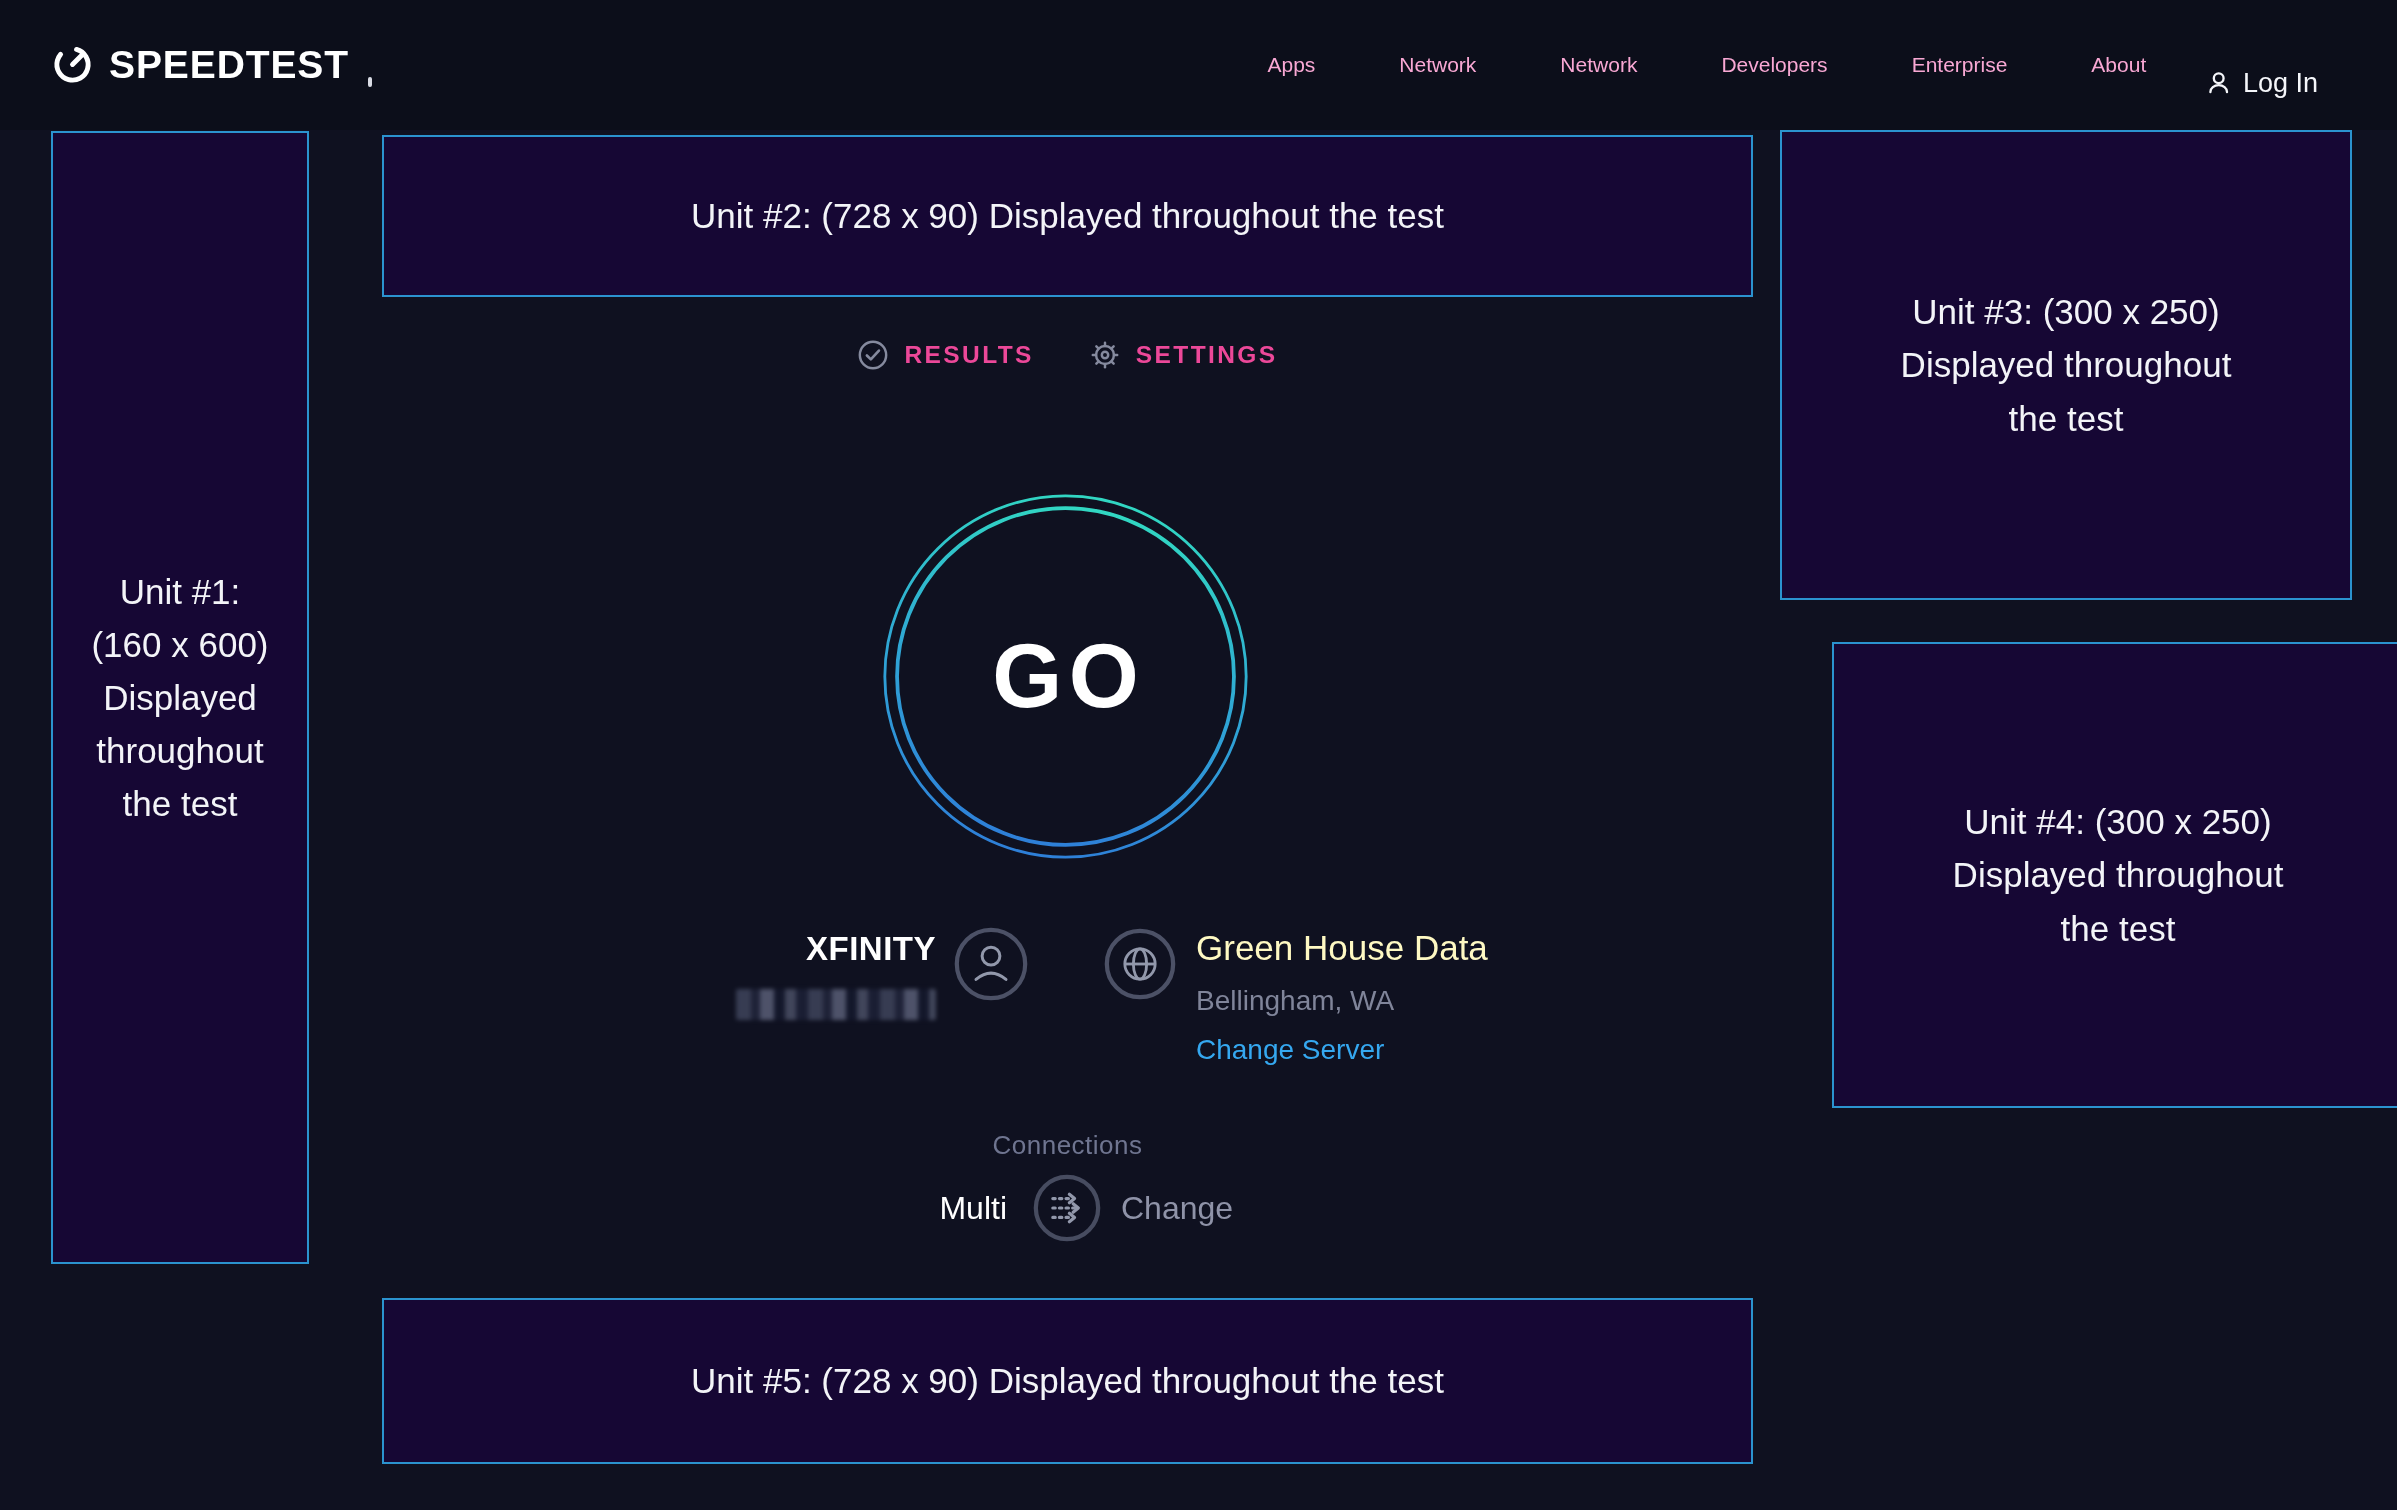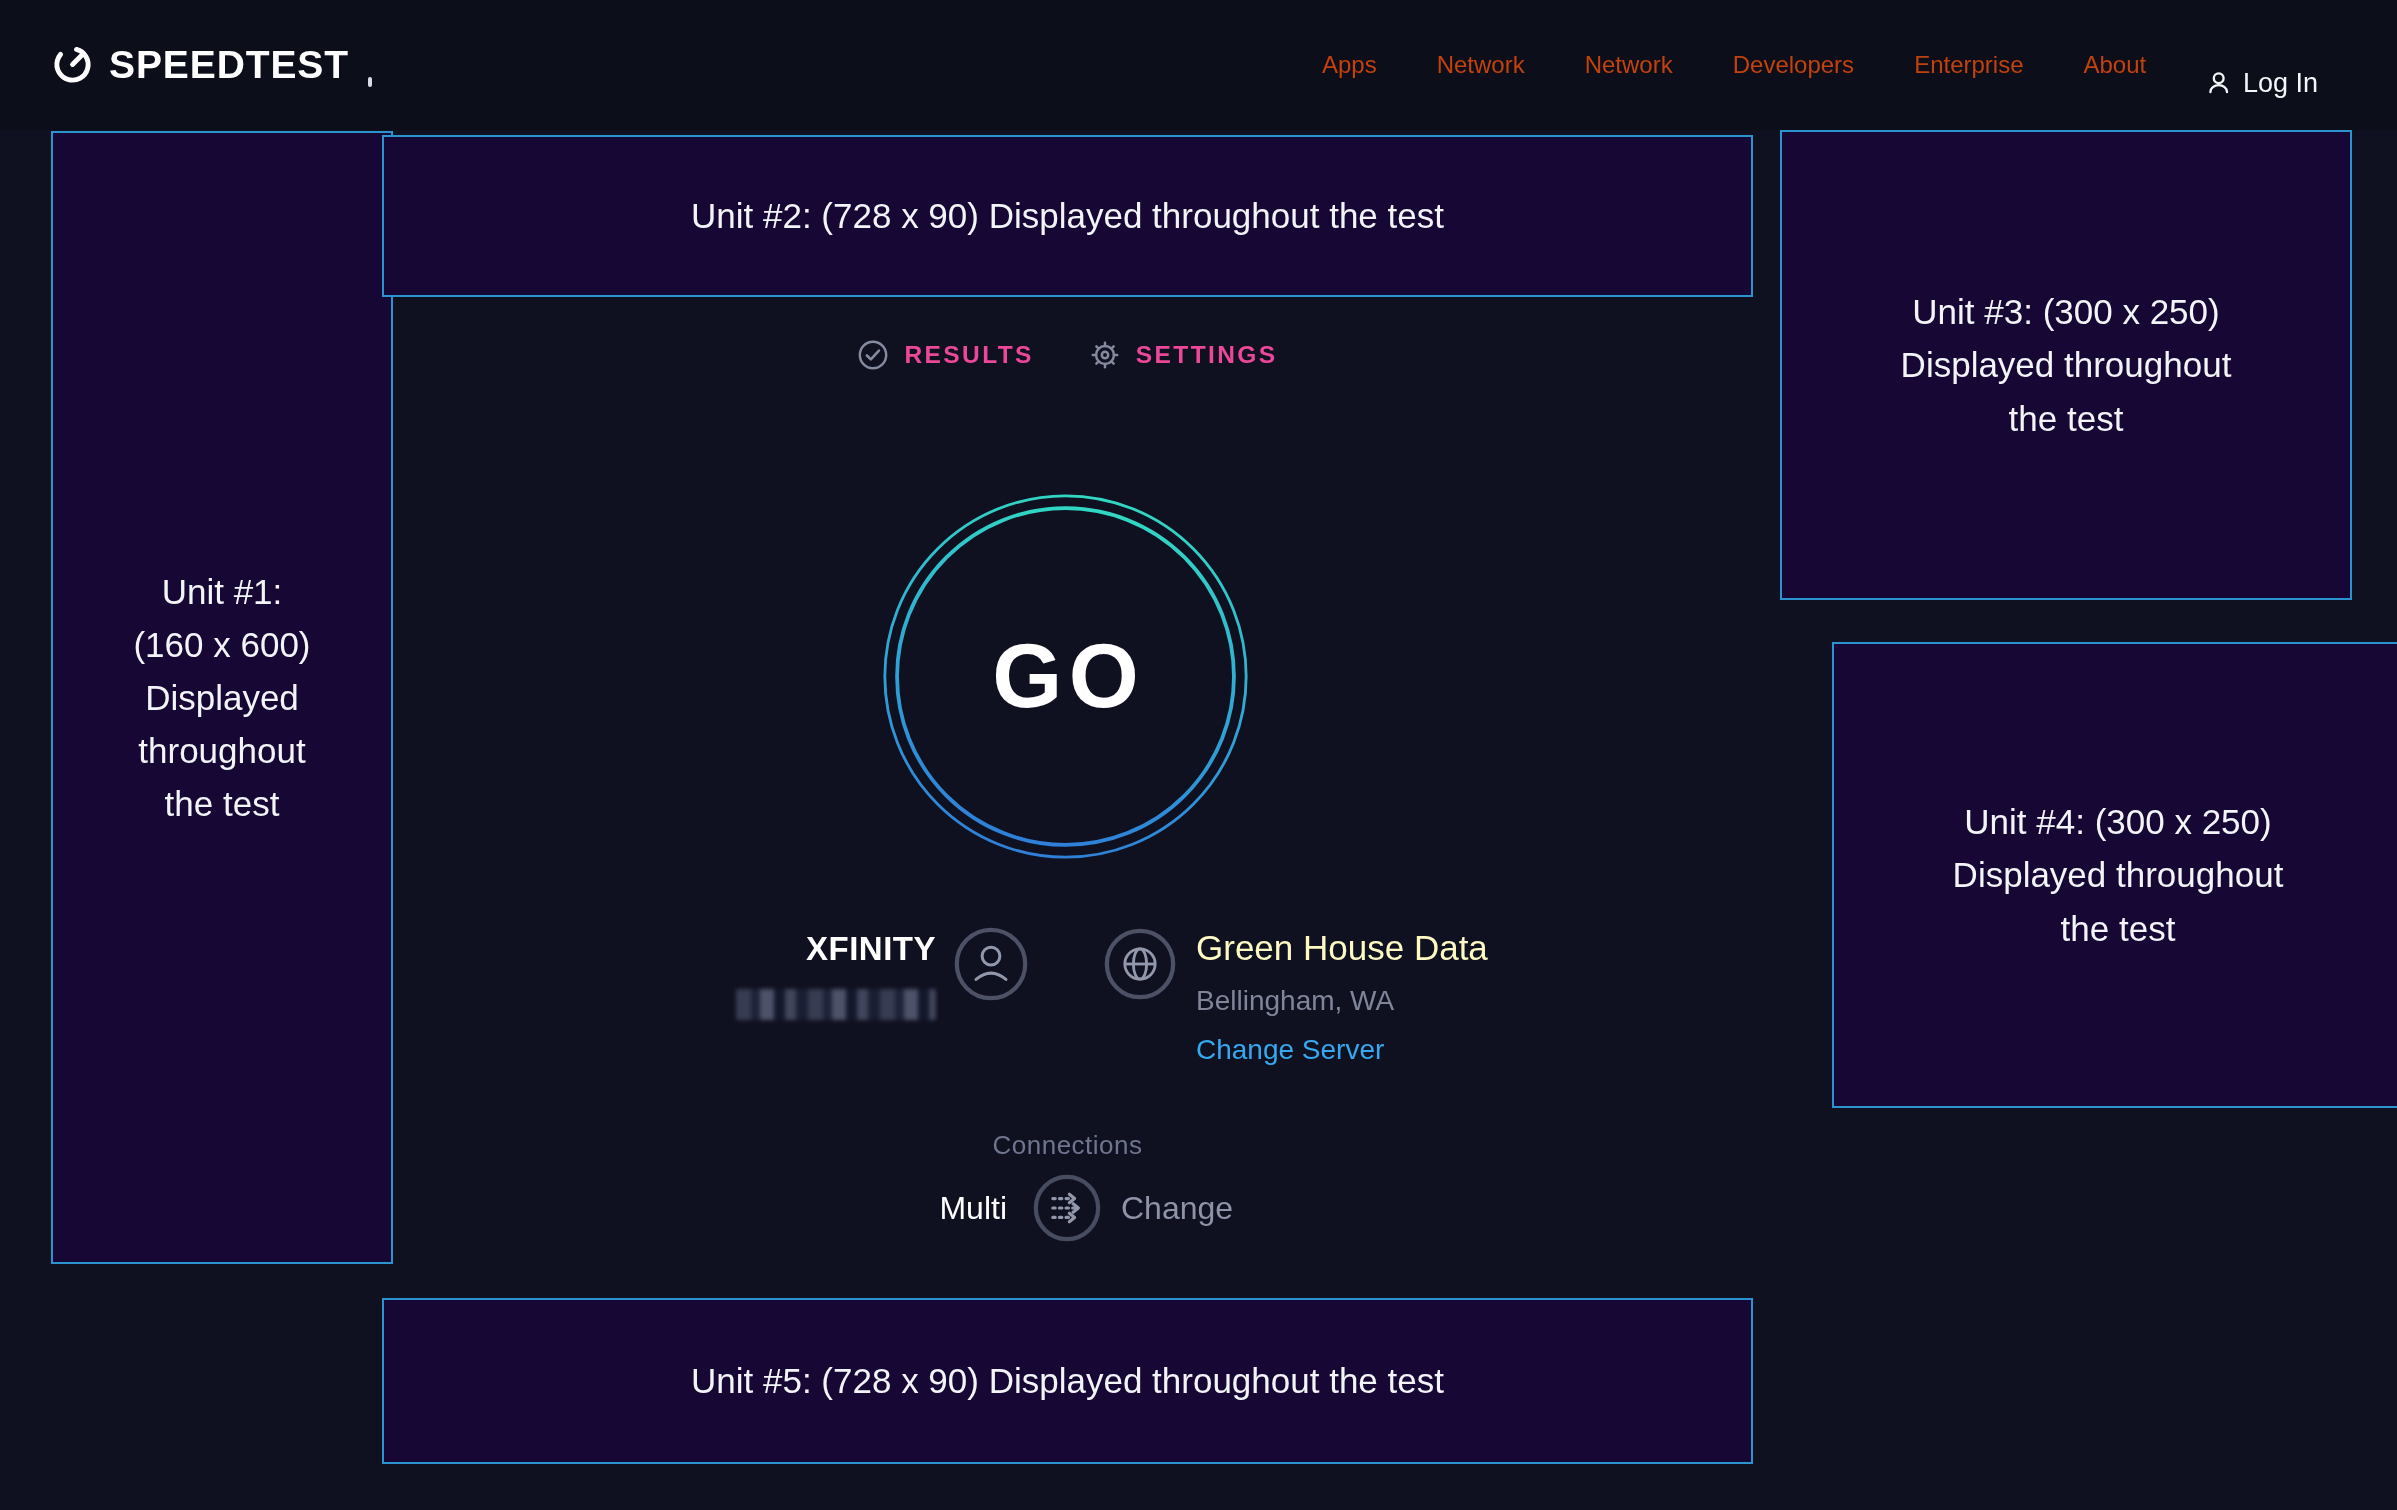--- a/index.html
+++ b/index.html
@@ -6,28 +6,28 @@
   #app{position:relative;width:2397px;height:1510px;background:#0f1120;overflow:hidden;
        font-family:"Liberation Sans",sans-serif;-webkit-font-smoothing:antialiased;}
 
   
   .nav{position:absolute;top:0;left:0;width:100%;height:130px;box-sizing:border-box;
        display:flex;align-items:center;padding:0 79px 0 51px;background:#0c0e1a;}
   .logo{display:flex;align-items:center;gap:15px;cursor:pointer;}
   .logo-text{color:#ffffff;font-size:39px;font-weight:bold;letter-spacing:0.9px;}
   .tm-mark{width:3.8px;height:10.4px;background:#d9dbe4;border-radius:1.9px;align-self:flex-start;margin:34px 0 0 3.8px;}
   .nav-list{margin-left:auto;display:flex;align-items:center;gap:60px;}
-  .nav-item{color:#c2410c;font-size:24px;cursor:pointer;white-space:nowrap;}
+  .nav-item{color:#f9a8d4;font-size:21px;cursor:pointer;white-space:nowrap;margin-left:24px;}
   .login{display:flex;align-items:center;gap:11.3px;color:#f5f6fa;font-size:27px;cursor:pointer;margin-top:36px;}
 
   
   .ad{position:absolute;box-sizing:border-box;background:#160734;border:2.8px solid #2b93cf;
       display:flex;align-items:center;justify-content:center;text-align:center;
       color:#f3f4f8;font-size:35px;line-height:1.52;white-space:pre-line;cursor:pointer;}
-  #ad1{left:51px; top:131px; width:342px; height:1133px;}
+  #ad1{left:51px; top:131px; width:258px; height:1133px;}
   #ad2{left:382px; top:135px; width:1371px;height:162px;}
   #ad3{left:1780px;top:130px; width:572px; height:470px;}
   #ad4{left:1832px;top:642px; width:572px; height:466px;}
   #ad5{left:382px; top:1298px;width:1371px;height:166px;}
 
   
   .tabs{position:absolute;left:382px;top:339px;width:1371px;display:flex;justify-content:center;gap:55px;}
   .tab{display:flex;align-items:center;gap:15px;color:#ec4899;font-weight:bold;
        font-size:24.5px;letter-spacing:2.4px;cursor:pointer;}
 

